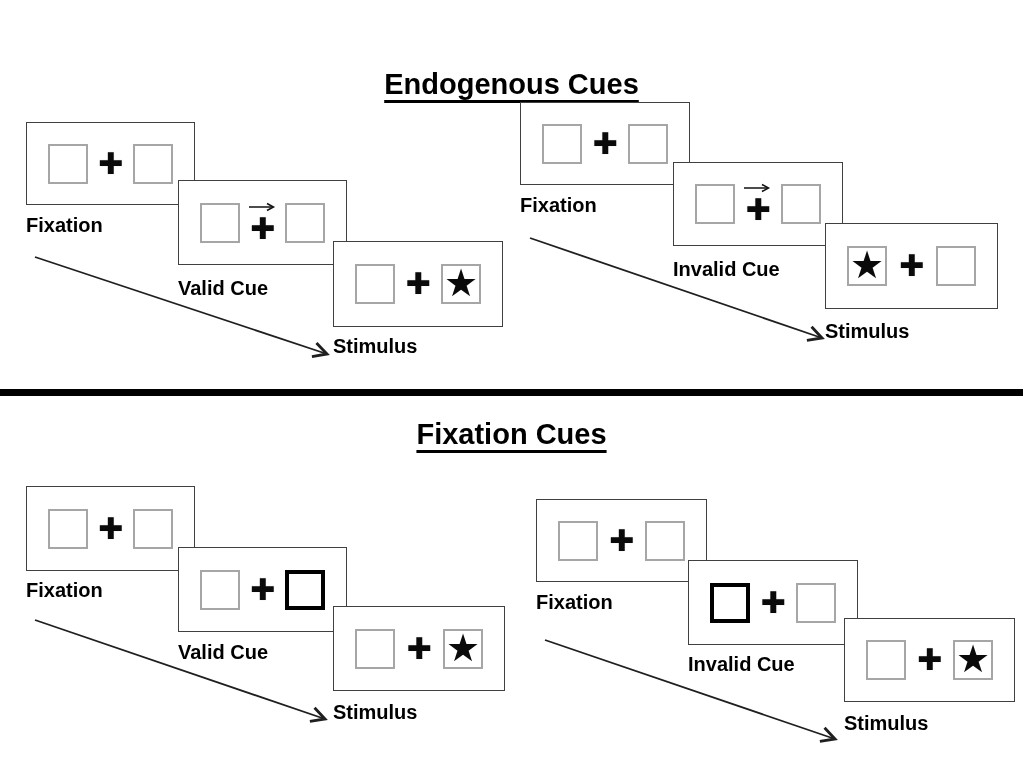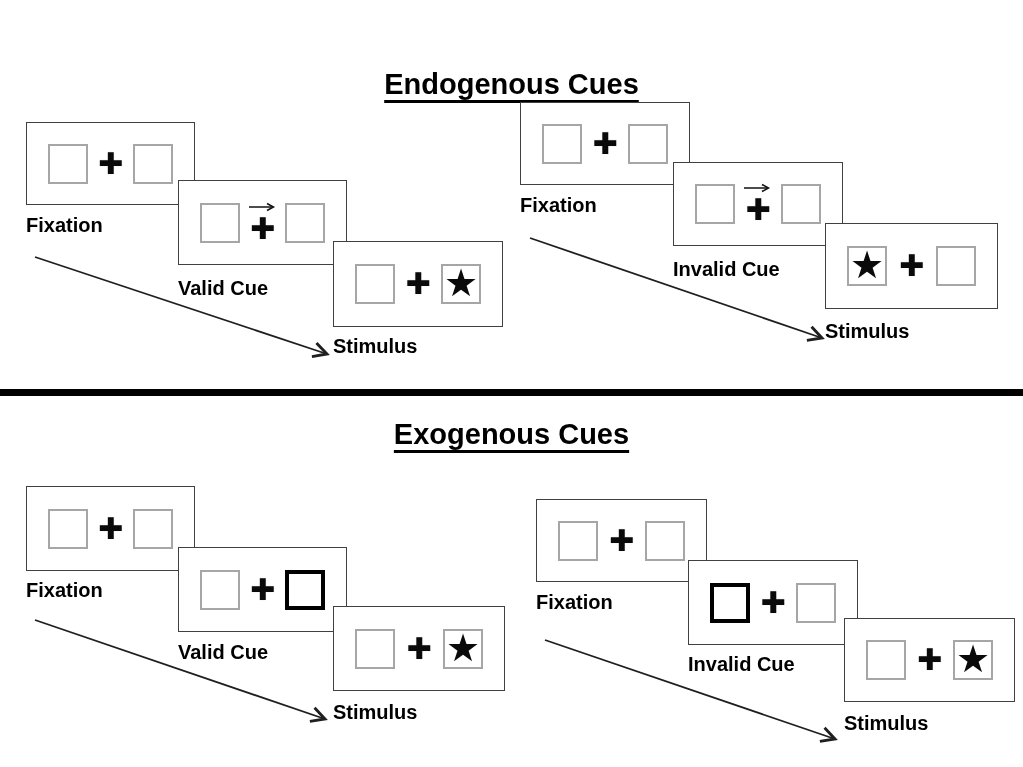--- a/index.html
+++ b/index.html
@@ -35,21 +35,21 @@
   .plabel{
     position:absolute;text-align:left;font-size:20px;font-weight:bold;line-height:1.15;
   }
 </style>
 </head>
 <body>
 
 <div class="stage">
 
   <div class="title" style="top:24px;margin-top:44px;">Endogenous Cues</div>
-  <div class="title" style="top:418px;">Exogenous Cues</div>
+  <div class="title" style="top:418px;">Fixation Cues</div>
 
   <div class="divider"></div>
 
   <svg class="arrows-overlay" viewBox="0 0 1023 767" xmlns="http://www.w3.org/2000/svg">
     <defs>
       <marker id="ah" markerWidth="12" markerHeight="12" refX="8.5" refY="5" orient="auto">
         <path d="M1,1 L8.5,5 L1,9" fill="none" stroke="#1f1f1f" stroke-width="1.6"></path>
       </marker>
     </defs>
     <line x1="35" y1="257" x2="327" y2="354" stroke="#1f1f1f" stroke-width="1.8" marker-end="url(#ah)"></line>

